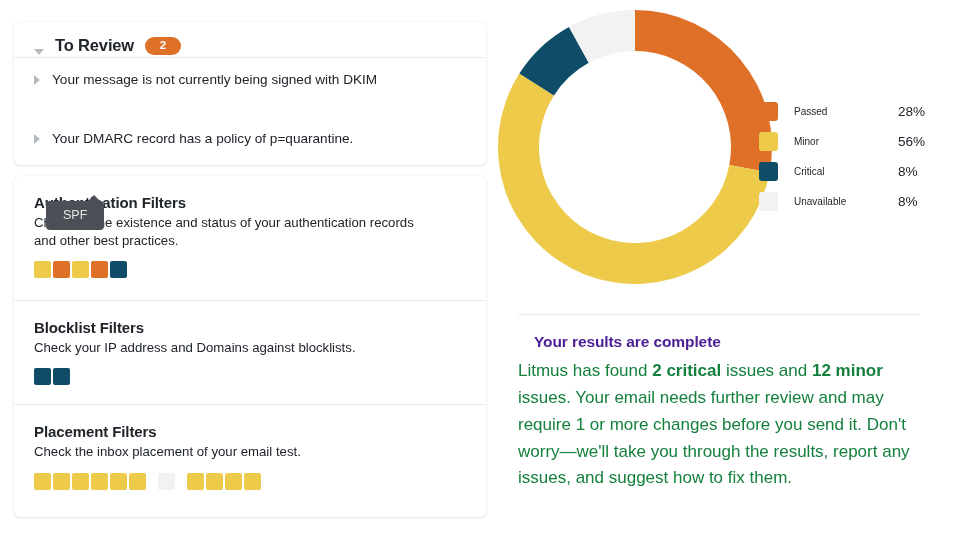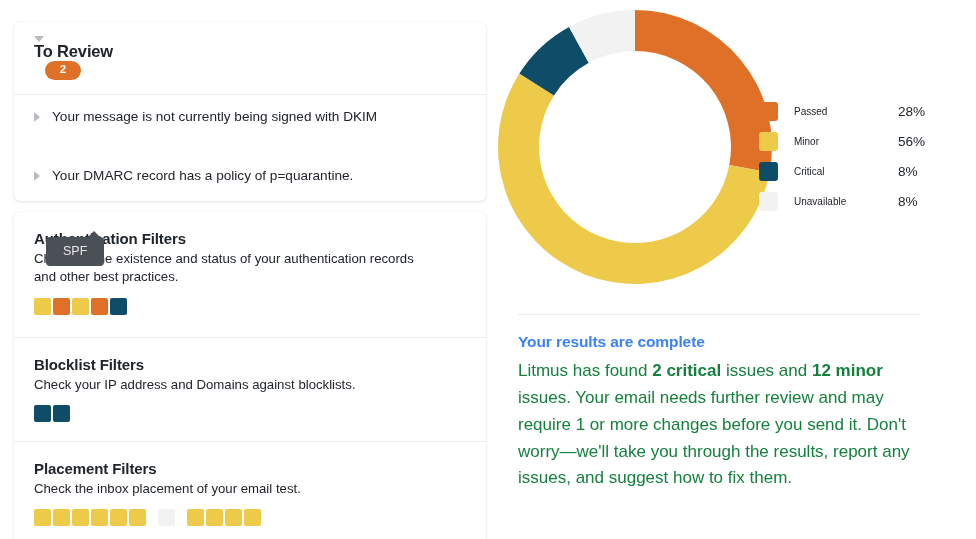--- a/index.html
+++ b/index.html
@@ -35,24 +35,23 @@
     border-radius: 6px;
     box-shadow: 0 1px 3px rgba(30,35,40,0.13), 0 0 1px rgba(30,35,40,0.10);
     overflow: hidden;
   }
 
   
   .review-card { margin-bottom: 11px; }
 
   .review-header {
     display: flex;
-    align-items: flex-start;
-    padding: 14px 20px 14px 20px;
+    align-items: flex-end;
+    padding: 14px 20px 2px 20px;
     border-bottom: 1px solid #ececee;
-    flex-direction: column;
   }
   .caret-down {
     width: 0; height: 0;
     border-left: 5px solid transparent;
     border-right: 5px solid transparent;
     border-top: 6px solid #b6bbc0;
     margin-right: 11px;
     flex: 0 0 auto;
   }
   .review-title {
@@ -216,22 +215,22 @@
 
   .results {
     position: absolute;
     left: 24px;
     top: 333px;
     width: 408px;
   }
   .results-title {
     font-size: 15.5px;
     font-weight: bold;
-    color: #3b82f6;
-    margin: 0 0 7px 0;
+    color: #4c1d95;
+    margin: 0 0 7px 16px;
     letter-spacing: -0.1px;
   }
   .results-body {
     font-size: 17px;
     color: #15803d;
     line-height: 1.58;
     margin: 0;
   }
   .results-body b { font-weight: bold; }
 </style>

